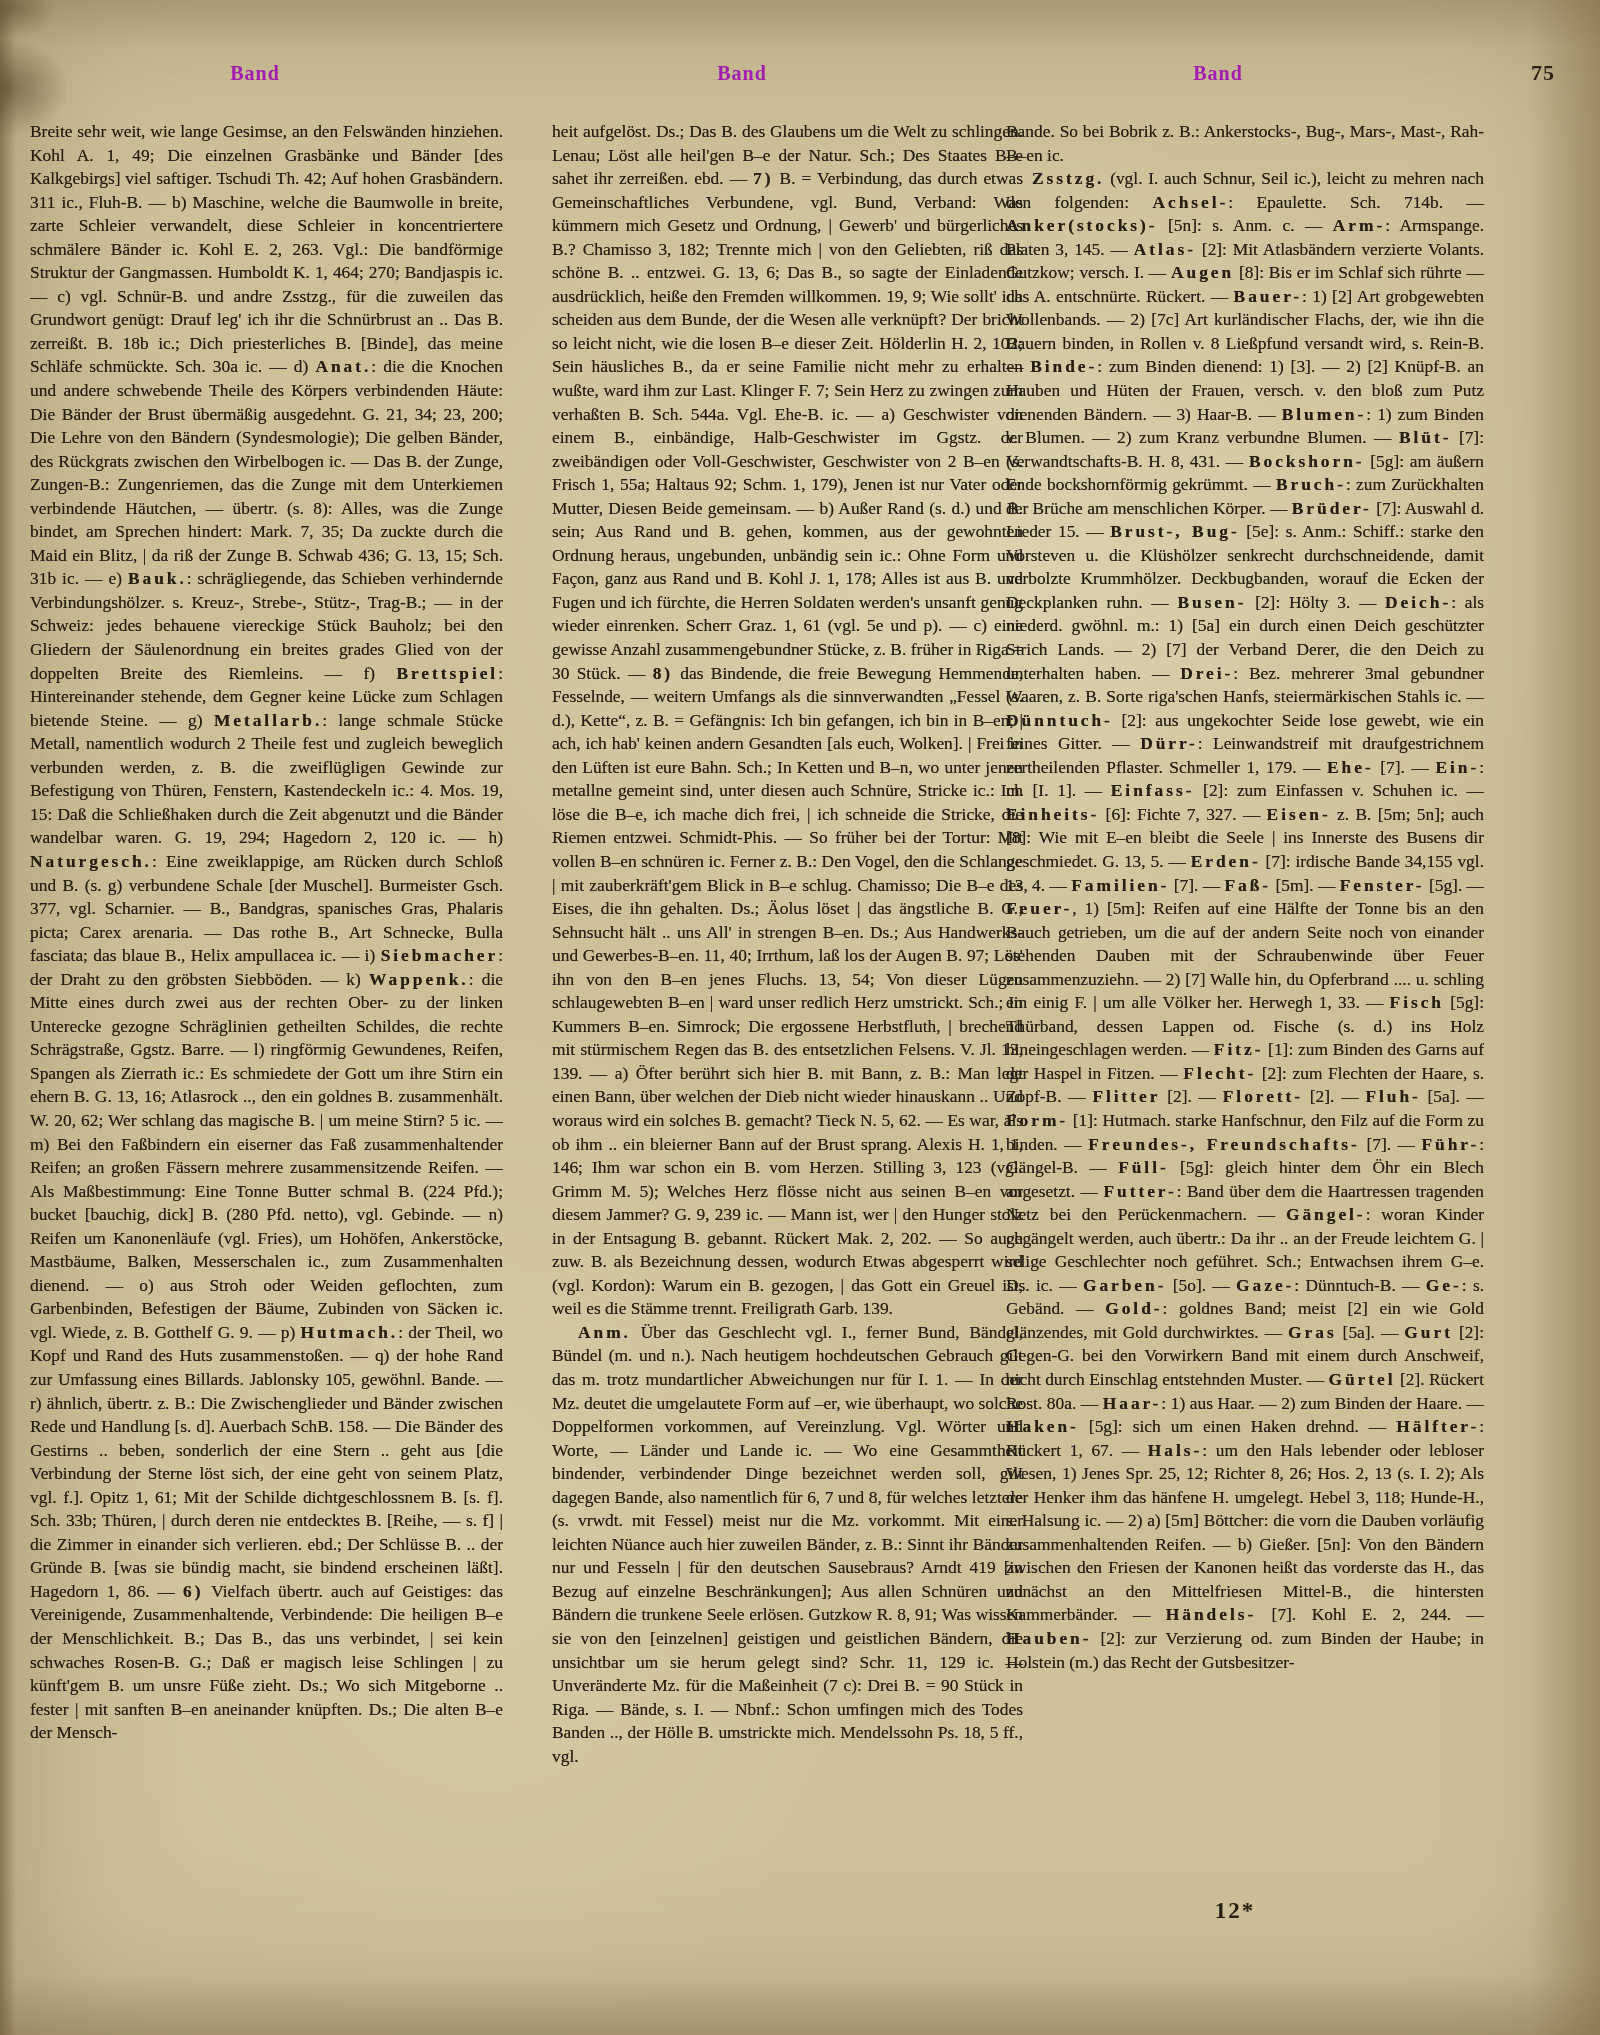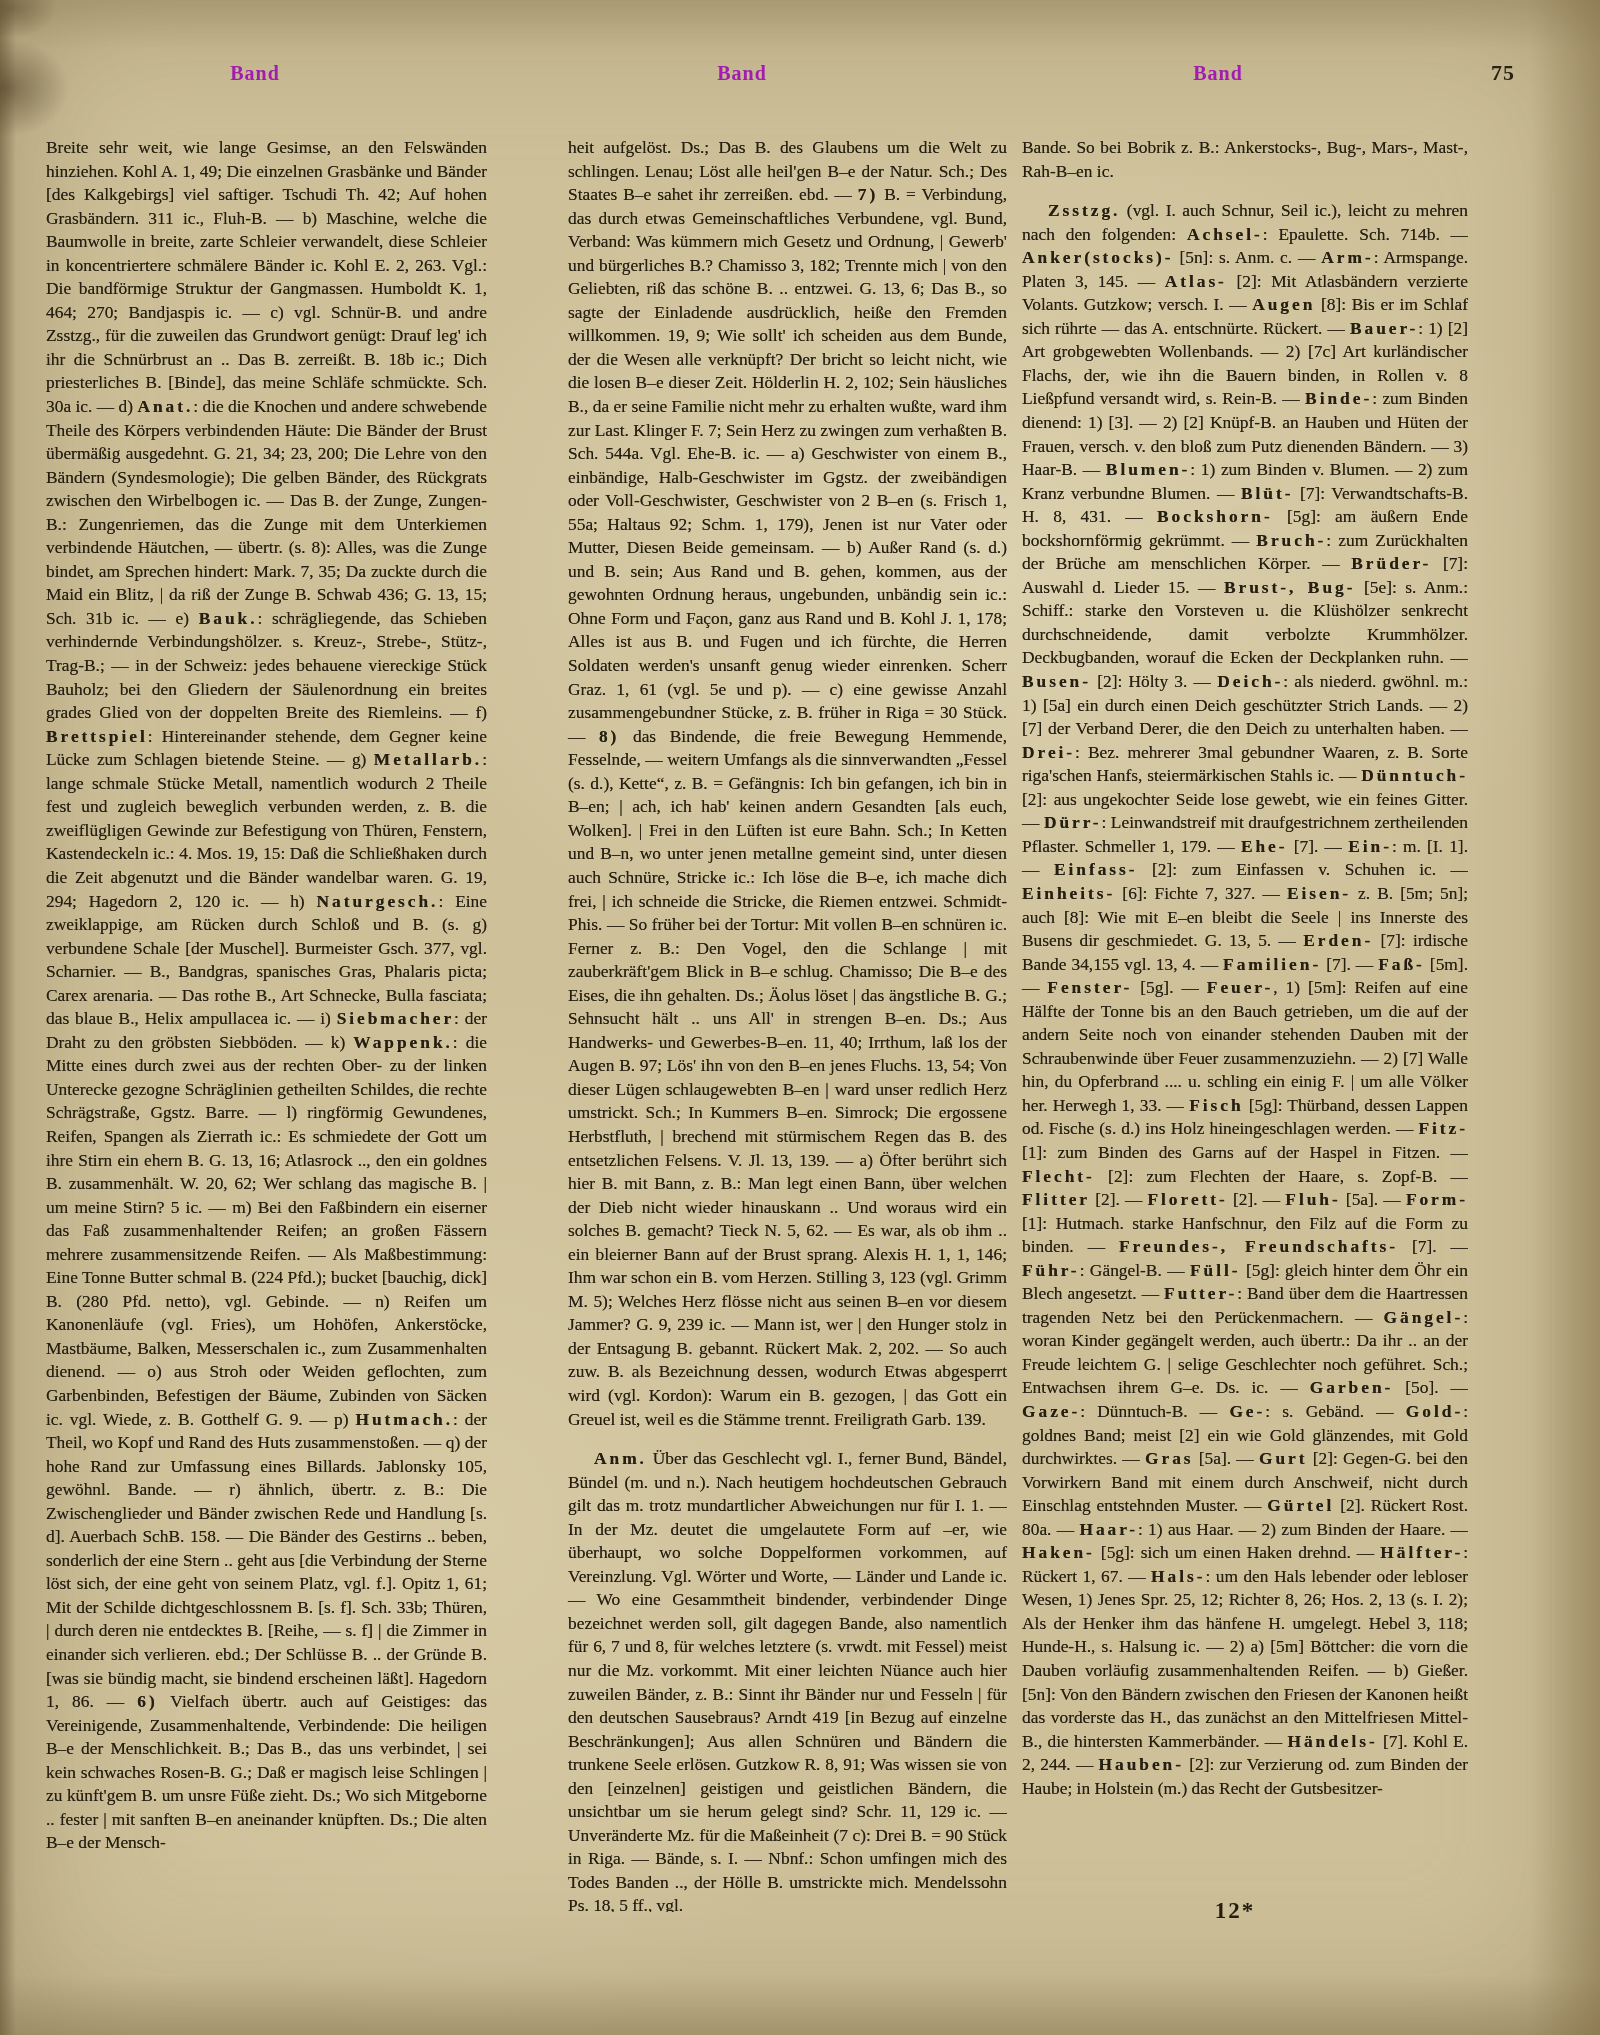--- a/index.html
+++ b/index.html
@@ -26,33 +26,33 @@
   }
   .running-head{
     position:absolute;top:62px;height:26px;
     color:#a21caf;font-weight:bold;font-size:20px;letter-spacing:1px;
     text-align:center;
   }
   #rh-left{left:200px;width:110px;}
   #rh-mid{left:687px;width:110px;}
   #rh-right{left:1163px;width:110px;}
   #page-number{
-    position:absolute;top:60px;left:1468px;width:70px;
+    position:absolute;top:60px;left:1508px;width:70px;
     color:#2a2213;font-weight:bold;font-size:22px;text-align:center;letter-spacing:1px;
   }
   .col{
     position:absolute;top:120px;height:1792px;overflow:hidden;
     font-size:17.4px;line-height:23.55px;
     text-align:justify;color:#251e11;
     text-shadow:0 0 0.35px rgba(37,30,17,0.65);
   }
   #col-left{left:30px;width:473px;}
   #col-mid{left:552px;width:471px;}
   #col-right{left:1006px;width:478px;}
-  .col p{margin:16px;padding:0;}
+  .col p{margin:0;padding:0;}
   .col p.indent{text-indent:26px;}
   .hw{letter-spacing:0.17em;font-weight:bold;}
   #signature-mark{
     position:absolute;top:1898px;left:1180px;width:110px;
     color:#241d10;font-weight:bold;font-size:23px;text-align:center;letter-spacing:2px;
   }
 </style>
 </head>
 <body>
 

